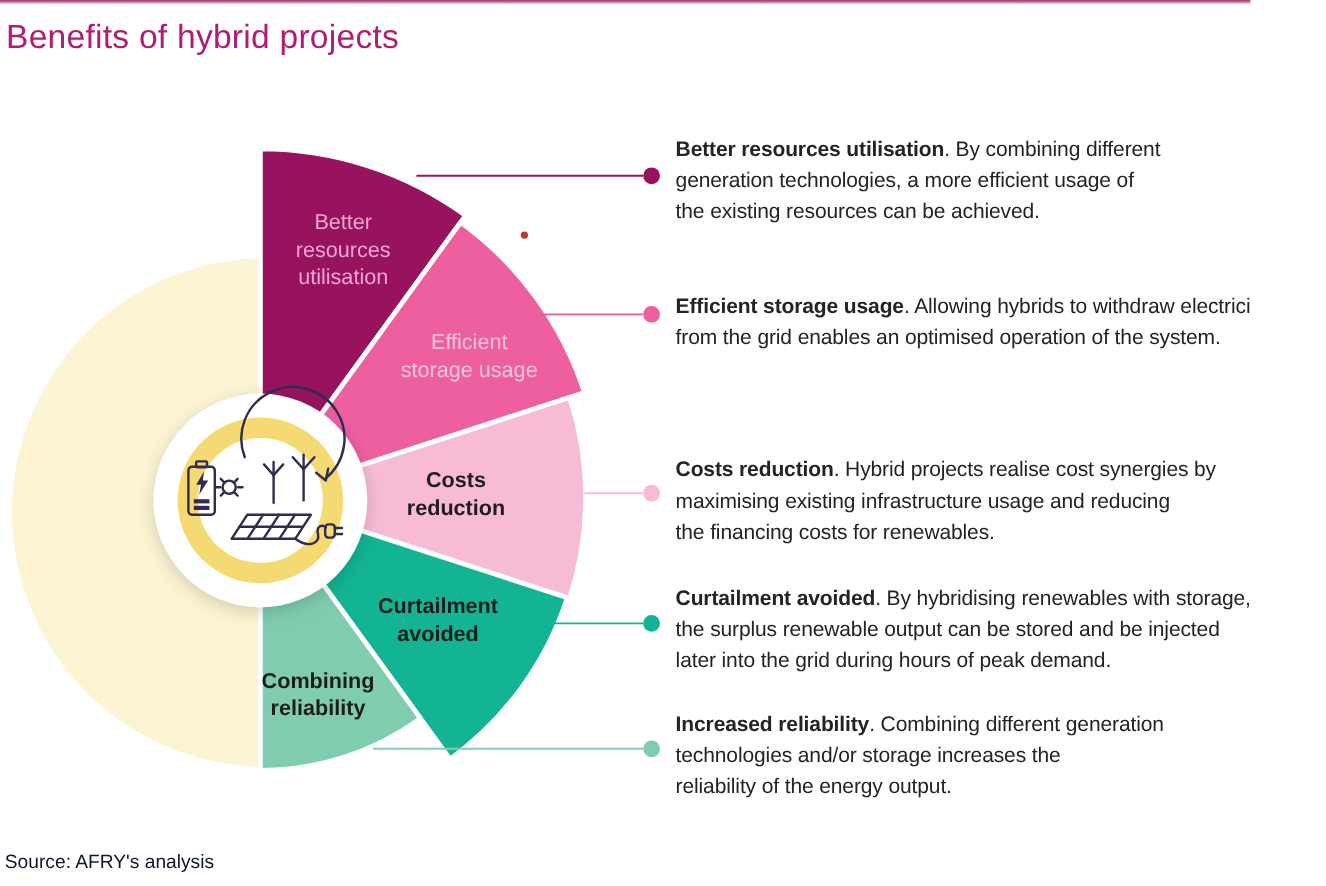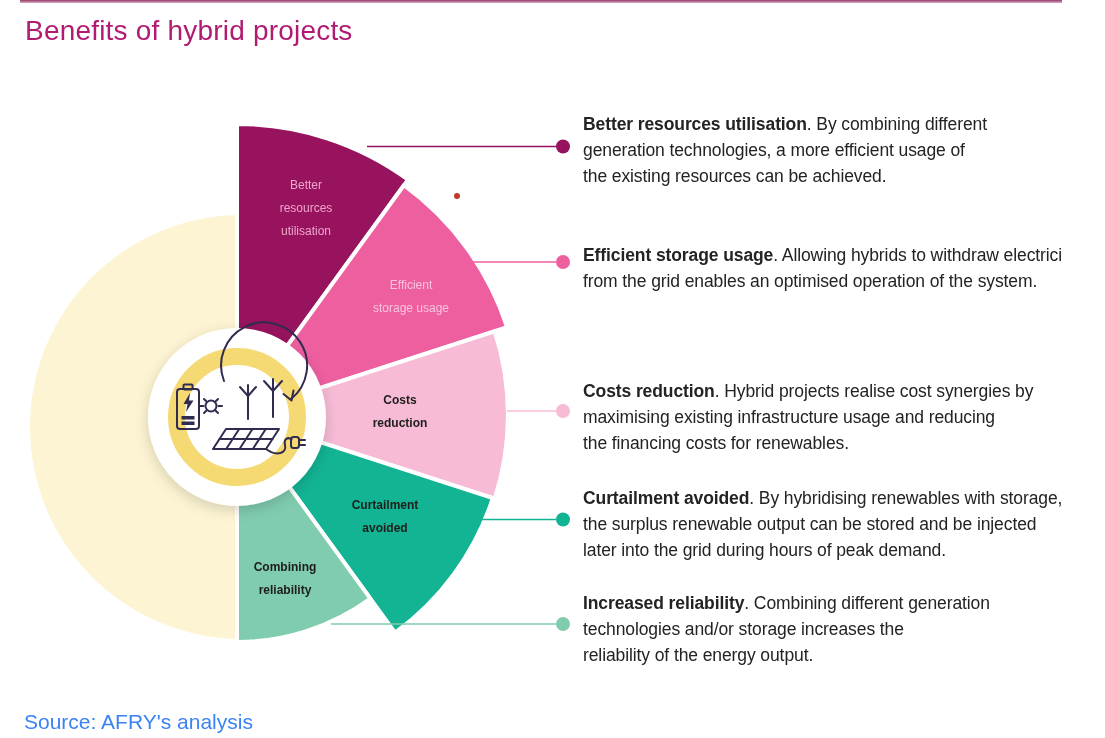--- a/index.html
+++ b/index.html
@@ -4,21 +4,20 @@
 <style>
   * { margin: 0; padding: 0; box-sizing: border-box; }
   html, body { background: #ffffff; }
   .canvas {
     position: relative;
     width: 1042px;
     height: 738px;
     background: #ffffff;
     overflow: hidden;
     font-family: "Liberation Sans", sans-serif;
-    margin-left: 20px;
   }
   .top-border {
     position: absolute;
     left: 0; top: 0;
     width: 1105px; height: 3px;
     background: linear-gradient(#963b68, #d9aec5);
   }
   .page-title {
     position: absolute;
     left: 5px; top: 15px;
@@ -30,43 +29,43 @@
   .diagram-svg {
     position: absolute;
     left: 0; top: 0;
     width: 1105px; height: 738px;
   }
   .seg-label {
     position: absolute;
     transform: translateX(-50%);
     white-space: pre-line;
     text-align: center;
-    font-size: 12px;
+    font-size: 18px;
     line-height: 23px;
     font-weight: 500;
   }
   .seg-label.light-1 { color: #f0a6ce; }
   .seg-label.light-2 { color: #f9c4de; }
   .seg-label.dark { color: #1d1d1b; font-weight: 700; }
   .desc-block {
     position: absolute;
     left: 563px;
     width: 575px;
     font-size: 17.5px;
     line-height: 26px;
     letter-spacing: -0.1px;
     color: #232323;
     white-space: pre-line;
   }
   .desc-block b { font-weight: 700; }
   .source-note {
     position: absolute;
     left: 4px; top: 710px;
-    font-size: 21px;
-    color: #3b82f6;
+    font-size: 16px;
+    color: #0f172a;
   }
 </style>
 </head>
 <body>
 
 <div class="canvas">
 
   <div class="top-border"></div>
 
   <h1 class="page-title">Benefits of hybrid projects</h1>

